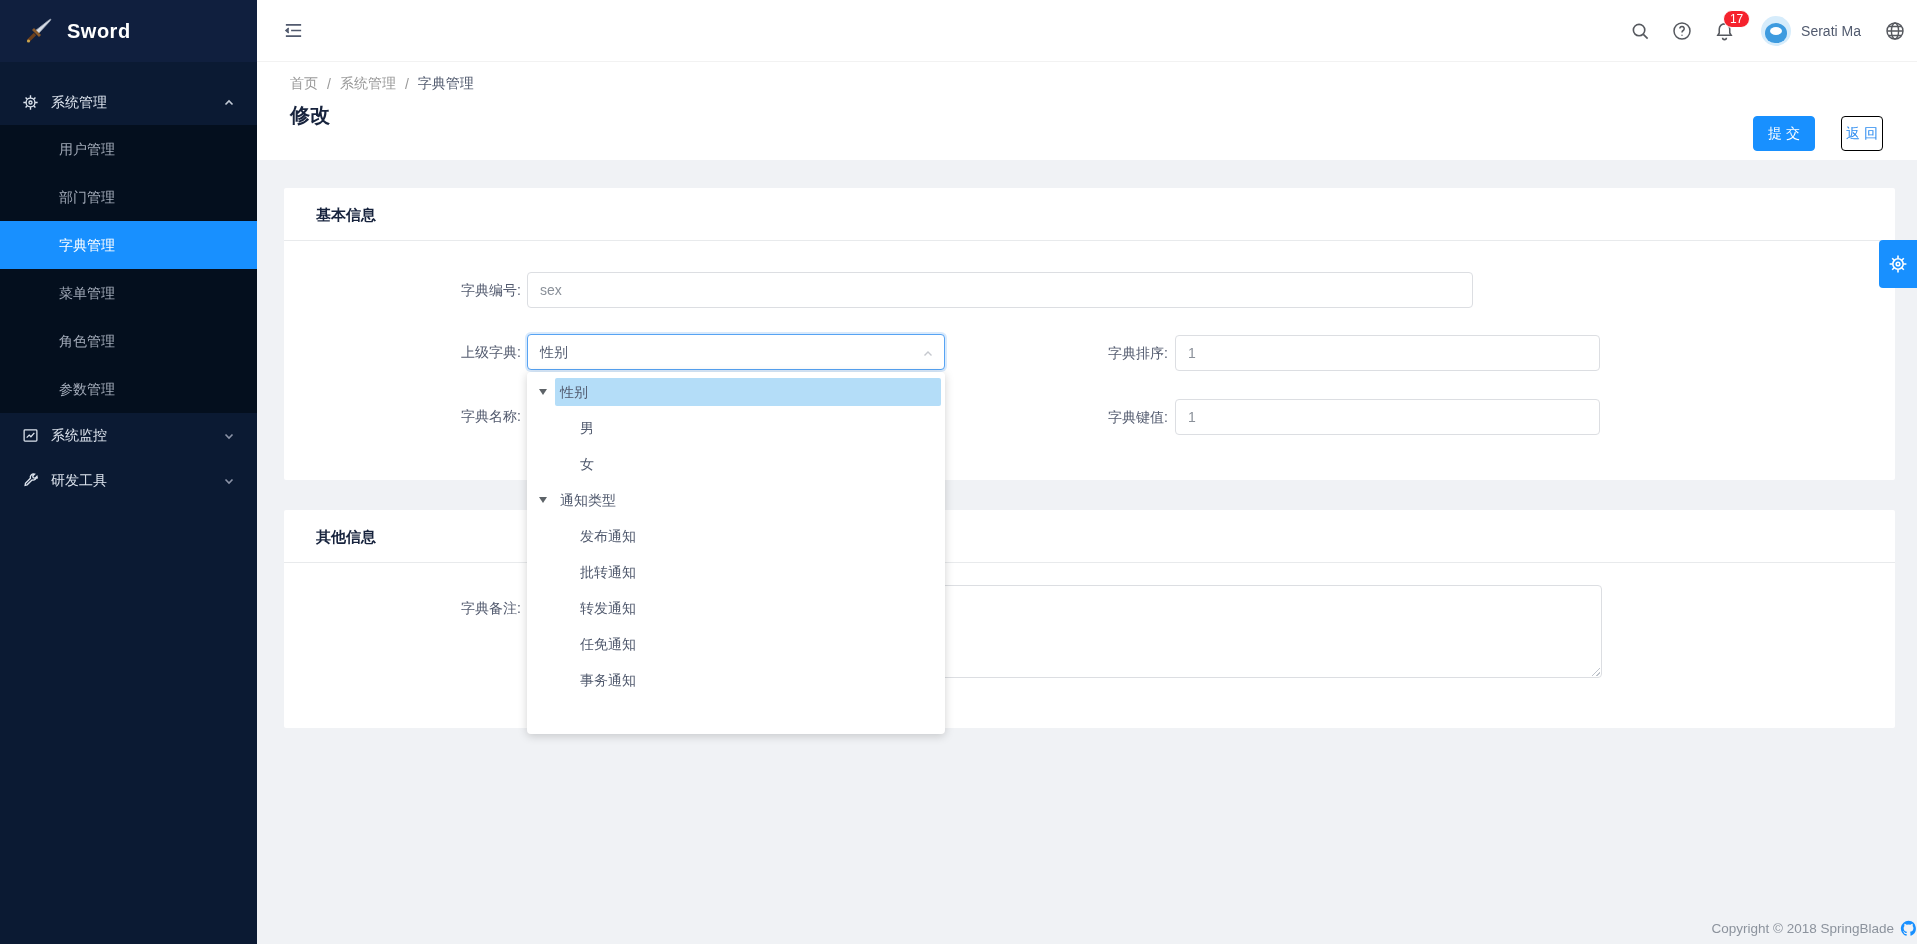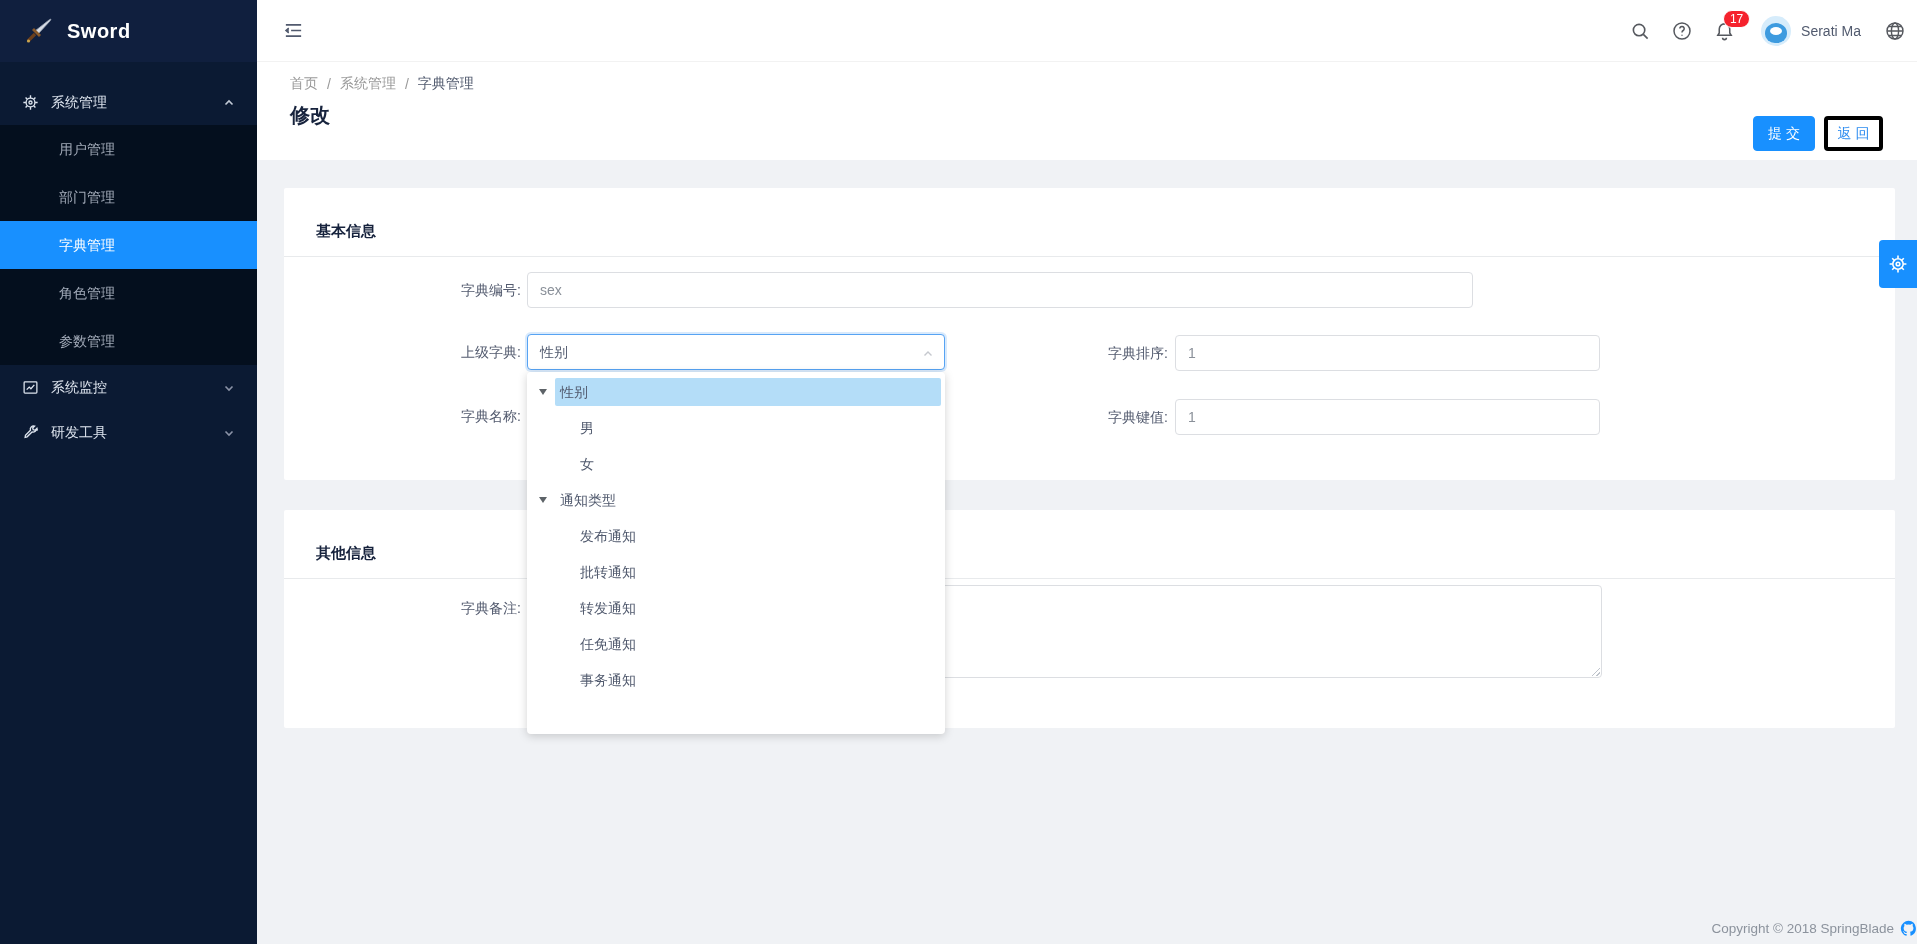--- a/index.html
+++ b/index.html
@@ -32,27 +32,27 @@
   .user-name { color:#515a6e; margin-right:24px; cursor:pointer; }
 
   
   .page-header { position:absolute; left:257px; top:62px; width:1660px; height:98px; background:#fff; z-index:10; }
   .breadcrumb { position:absolute; left:33px; top:13px; display:flex; align-items:center; font-size:14px; color:#999; }
   .breadcrumb .sep { margin:0 9px; color:#999; }
   .breadcrumb .bc-last { color:#515a6e; }
   .page-title { position:absolute; left:33px; top:40px; font-size:20px; font-weight:bold; color:#17233d; }
   .btn { position:absolute; top:54px; height:35px; border-radius:4px; font-size:14px; display:flex; align-items:center; justify-content:center; cursor:pointer; }
   .btn-submit { right:102px; width:62px; background:#1890ff; color:#fff; border:1px solid #1890ff; }
-  .btn-back { right:34px; width:59px; background:#fff; color:#2d8cf0; border:4px solid #000000; }
+  .btn-back { right:34px; width:42px; background:#fff; color:#2d8cf0; border:1px solid #000000; }
 
   
   .card { position:absolute; background:#fff; border-radius:2px; }
   .card1 { left:284px; top:188px; width:1611px; height:292px; }
   .card2 { left:284px; top:510px; width:1611px; height:218px; }
-  .card-header { height:53px; line-height:53px; padding-left:32px; font-size:15px; font-weight:bold; color:#17233d; border-bottom:1px solid #e8eaec;margin-top:16px; }
+  .card-header { height:53px; line-height:53px; padding-left:32px; font-size:15px; font-weight:bold; color:#17233d; border-bottom:1px solid #e8eaec; }
 
   .f-label { position:absolute; width:180px; text-align:right; color:#525a6e; line-height:36px; }
   .f-input { position:absolute; height:36px; border:1px solid #dcdee2; border-radius:4px; padding:0 12px; font-size:14px; color:#8a9099; background:#fff; outline:none; font-family:inherit; }
   .select-box { position:absolute; left:243px; top:146px; width:418px; height:36px; border:1px solid #57a3f3; border-radius:4px; box-shadow:0 0 0 2px rgba(45,140,240,.18); background:#fff; line-height:34px; padding:0 28px 0 12px; color:#515a6e; cursor:pointer; }
   .select-box .sel-arrow { position:absolute; right:10px; top:13px; }
   .f-textarea { position:absolute; left:243px; top:75px; width:1075px; height:93px; border:1px solid #dcdee2; border-radius:4px; padding:6px 12px; font-size:14px; color:#515a6e; resize:none; outline:none; font-family:inherit; }
   .resize-grip { position:absolute; left:1305px; top:155px; width:11px; height:11px; clip-path:polygon(100% 0,100% 100%,0 100%); background:repeating-linear-gradient(-45deg,#fff 0 2px,#bfc4cc 2px 3px); pointer-events:none; }
 
   
   .dropdown { position:absolute; left:527px; top:372px; width:418px; height:362px; background:#fff; border-radius:4px; box-shadow:0 2px 10px rgba(0,0,0,.18); z-index:40; padding-top:2px; }
@@ -97,20 +97,21 @@
       <span class="chev">
         <svg width="12" height="12" viewBox="0 0 12 12" fill="none" stroke="#c2cad6" stroke-width="1.6">
             <path d="M2.5 7.5 L6 4 L9.5 7.5"></path>
           </svg>
       </span>
     </div>
     <div class="submenu">
       <div class="submenu-item">用户管理</div>
       <div class="submenu-item">部门管理</div>
       <div class="submenu-item active">字典管理</div>
+      <div class="submenu-item">菜单管理</div>
       <div class="submenu-item">角色管理</div>
       <div class="submenu-item">参数管理</div>
     </div>
     <div class="menu-item">
       <span class="mi-icon">
         <svg width="17" height="17" viewBox="0 0 20 20" fill="none" stroke="#dde4ee" stroke-width="1.5">
           <rect x="2.5" y="3.5" width="15" height="13" rx="1"></rect>
             <path d="M5.5 12.5l3-3 2 2 4-4.5"></path>
         </svg>
       </span>

